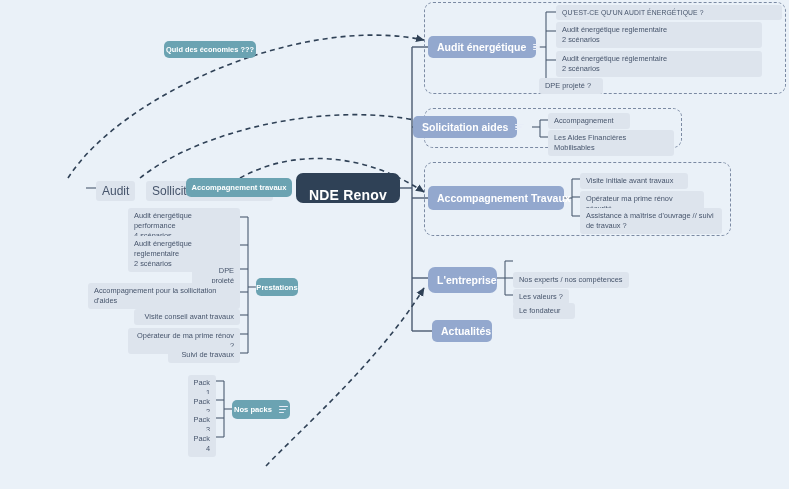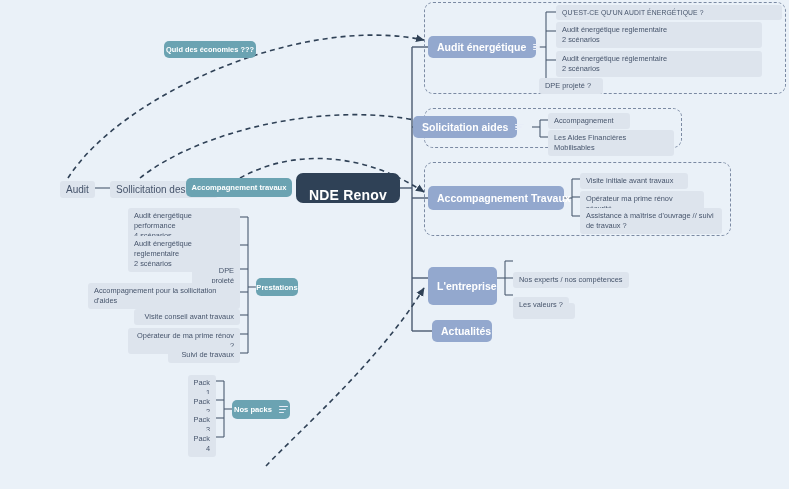--- a/index.html
+++ b/index.html
@@ -78,28 +78,29 @@
     white-space: normal;
     display: flex;
     align-items: center;
   }
   .leaf.right { justify-content: flex-start; }
   .leaf.leftalign { justify-content: flex-end; text-align: right; }
   .leaf.capsleaf { letter-spacing: .1px; }
   
   .plain {
     position: absolute;
-    font-size: 10px;
+    font-size: 12px;
     color: #46546b;
     background: #dde4ed;
     border-radius: 3px;
     padding: 3px 6px;
     display: flex;
     align-items: center;
     white-space: nowrap;
+    margin-left: 36px;
   }
   
   .group-box {
     position: absolute;
     border: 1.3px dashed #7b8aa3;
     border-radius: 9px;
     box-sizing: border-box;
     background: transparent;
   }
   .list-icon {
@@ -243,30 +244,30 @@
   <div class="node leaf right" style="left:580px; top:173px; width:108px; min-height:13px;">
     <span>Visite initiale avant travaux</span>
   </div>
   <div class="node leaf right" style="left:580px; top:191px; width:124px; min-height:13px;">
     <span>Opérateur ma prime rénov sécurité</span>
   </div>
   <div class="node leaf right" style="left:580px; top:208px; width:142px; min-height:20px;">
     <span>Assistance à maîtrise d'ouvrage // suivi de travaux ?</span>
   </div>
 
-  <div class="node branch" style="left:428px; top:267px; width:69px; height:38px;">
+  <div class="node branch" style="left:428px; top:267px; width:69px; height:26px;border-radius:7px;">
     <span>L'entreprise</span>
   </div>
   <div class="node leaf right" style="left:513px; top:255px; width:62px; min-height:13px;margin-top:48px;">
     <span>Le fondateur</span>
   </div>
   <div class="node leaf right" style="left:513px; top:272px; width:116px; min-height:13px;">
     <span>Nos experts / nos compétences</span>
   </div>
-  <div class="node leaf right" style="left:513px; top:289px; width:56px; min-height:13px;margin-top:8px;">
+  <div class="node leaf right" style="left:513px; top:289px; width:56px; min-height:13px;">
     <span>Les valeurs ?</span>
   </div>
 
   <div class="node branch" style="left:432px; top:320px; width:60px; height:22px;">
     <span>Actualités</span>
   </div>
 
   <div class="node teal" style="left:164px; top:41px; width:92px; height:17px; justify-content:center;">
     <span style="font-size:7.4px;">Quid des économies ???</span>
   </div>

